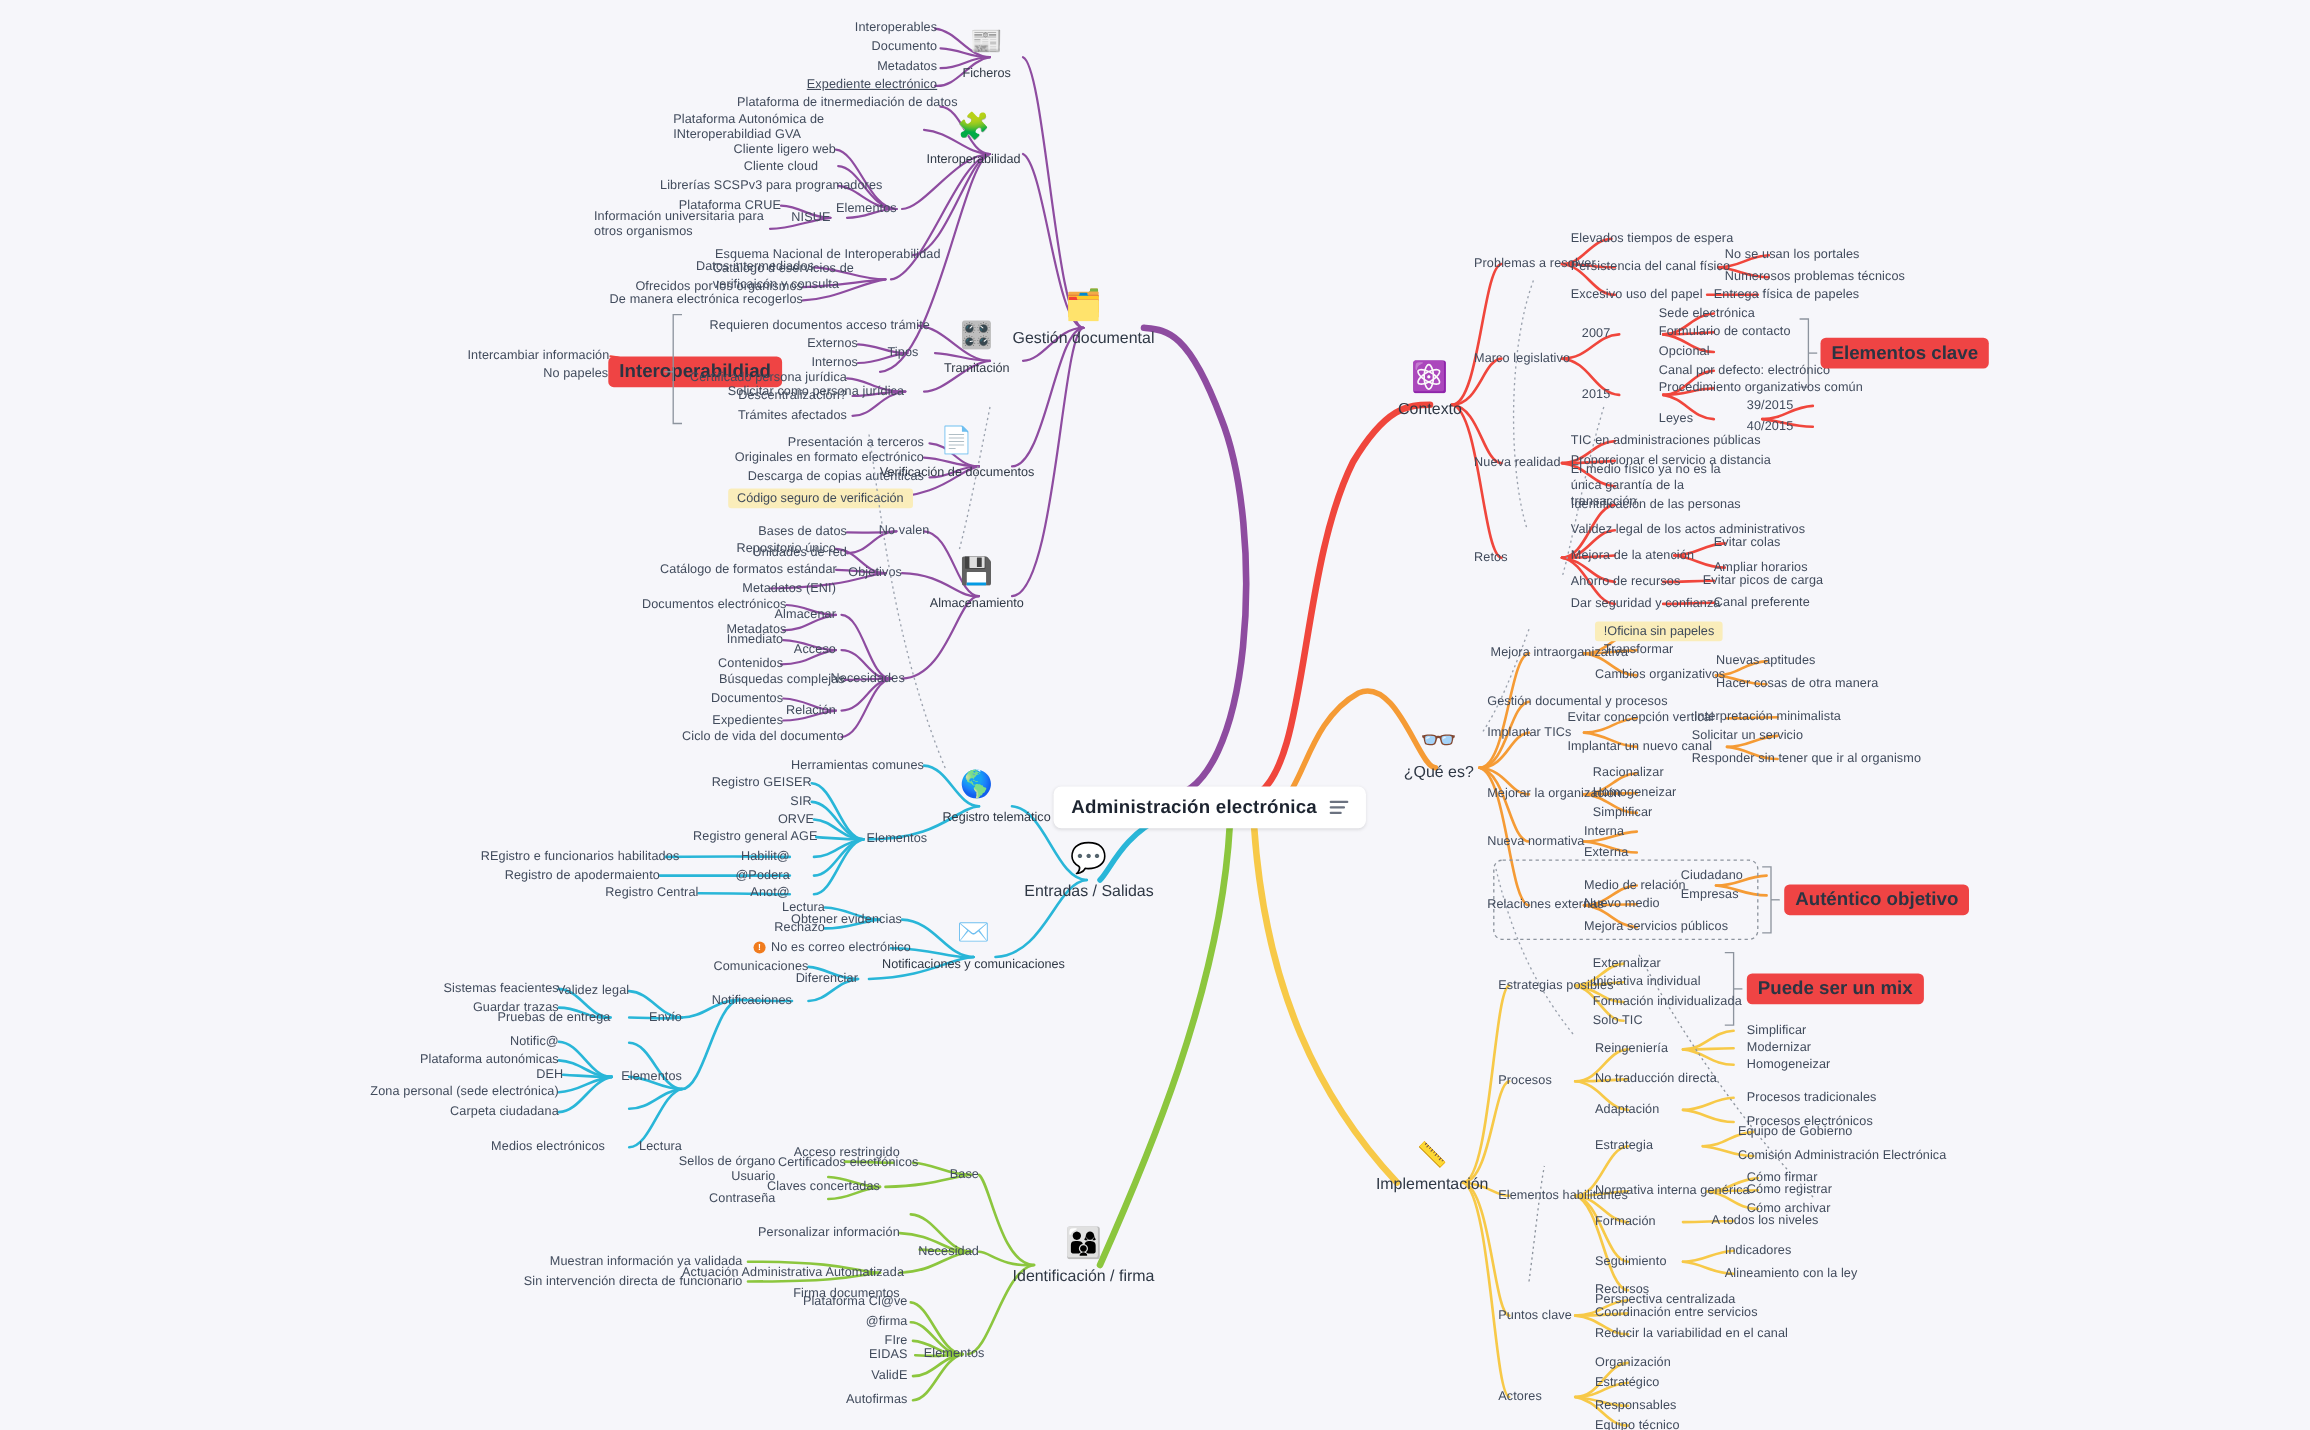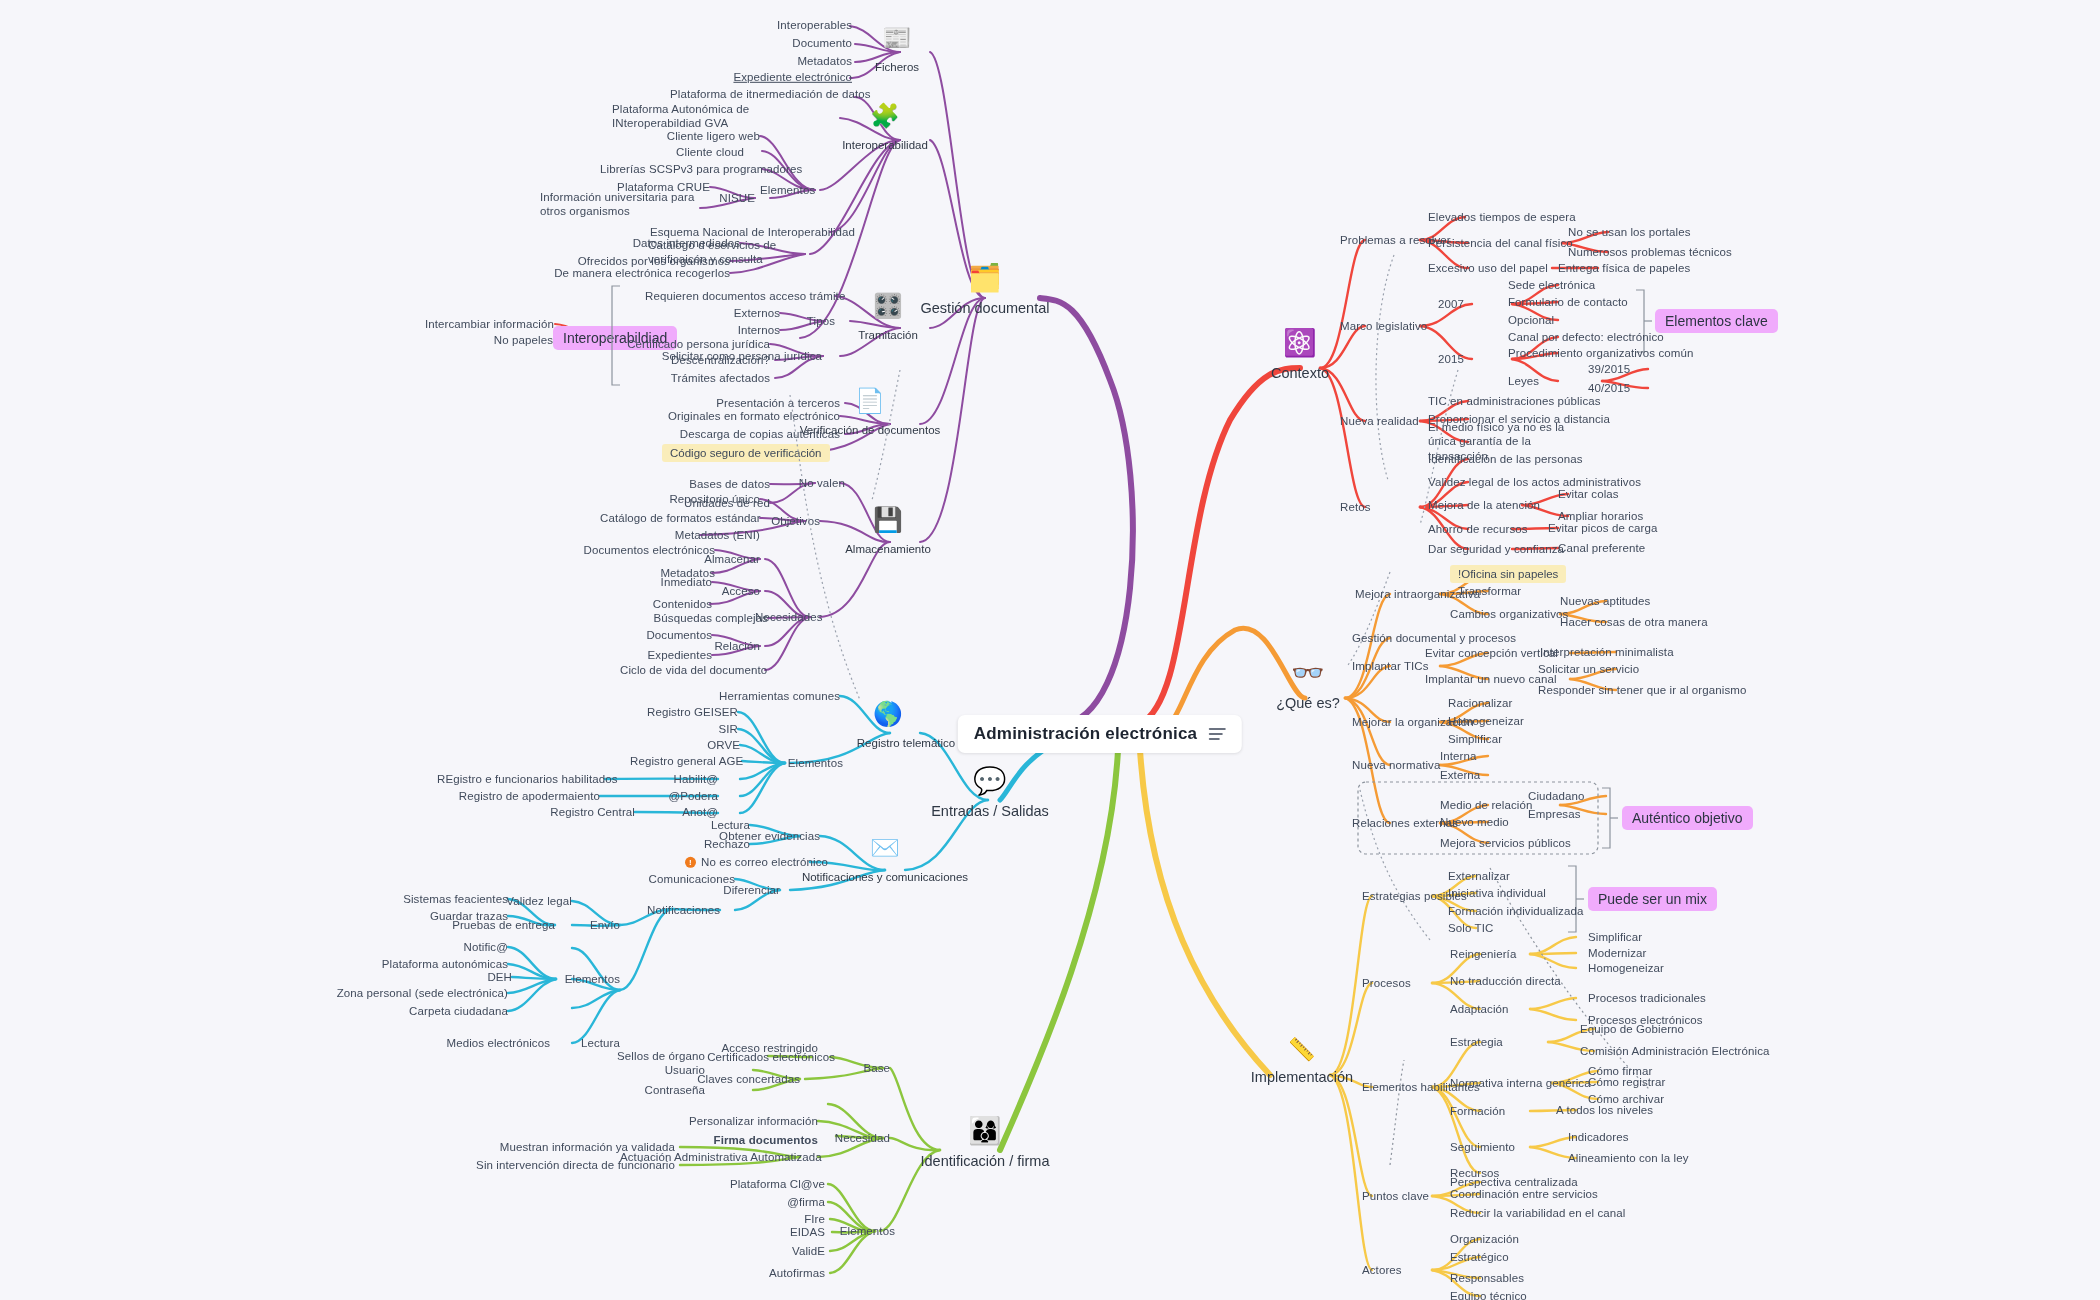--- a/index.html
+++ b/index.html
@@ -53,22 +53,22 @@
     transform:translate(-50%,-50%);
     text-align:center;
     font-size:14.5px;
     color:#2f3845;
     white-space:nowrap;
   }
   .mainnode .ico{display:block;font-size:27px;line-height:1;margin-bottom:8px;}
 
   
   .chip{
-    background:#f0abfc;border-radius:5px;padding:4px 10px;
-    font-weight:normal;font-size:14px;color:#2c3442;display:inline-block;
+    background:#ef4444;border-radius:5px;padding:4px 10px;
+    font-weight:bold;font-size:17px;color:#2c3442;display:inline-block;
   }
   .chip-yellow{
     background:#faedba;border-radius:3px;padding:3px 8px;display:inline-block;
     color:#3f4a5a;font-size:11.5px;
   }
   .node .bang{
     display:inline-block;width:11px;height:11px;border-radius:50%;
     background:#f07b1d;color:#fff;font-size:8px;font-weight:bold;
     text-align:center;line-height:11px;margin-right:5px;vertical-align:1px;
   }
@@ -374,21 +374,21 @@
 </div>
 <div class="node r" style="left:850px;top:1068px;width:40px;">Base</div>
 <div class="node r" style="left:700px;top:1057px;width:135px;">Certificados electrónicos</div>
 <div class="node r" style="left:595px;top:1056px;width:110px;">Sellos de órgano</div>
 <div class="node r" style="left:670px;top:1079px;width:130px;">Claves concertadas</div>
 <div class="node r" style="left:610px;top:1070px;width:95px;">Usuario</div>
 <div class="node r" style="left:610px;top:1090px;width:95px;">Contraseña</div>
 <div class="node r" style="left:828px;top:1138px;width:62px;">Necesidad</div>
 <div class="node r" style="left:690px;top:1048px;width:128px;text-align:right;">Acceso restringido</div>
 <div class="node r" style="left:665px;top:1121px;width:153px;">Personalizar información</div>
-<div class="node r" style="left:690px;top:1140px;width:128px;font-weight:bold;">Firma documentos</div>
+<div class="node r" style="left:690px;top:1176px;width:128px;">Firma documentos</div>
 <div class="node r" style="left:620px;top:1157px;width:200px;">Actuación Administrativa Automatizada</div>
 <div class="node r" style="left:480px;top:1147px;width:195px;">Muestran información ya validada</div>
 <div class="node r" style="left:450px;top:1165px;width:225px;">Sin intervención directa de funcionario</div>
 <div class="node r" style="left:835px;top:1231px;width:60px;">Elementos</div>
 <div class="node r" style="left:700px;top:1184px;width:125px;">Plataforma Cl@ve</div>
 <div class="node r" style="left:720px;top:1202px;width:105px;">@firma</div>
 <div class="node r" style="left:720px;top:1219px;width:105px;">FIre</div>
 <div class="node r" style="left:720px;top:1232px;width:105px;">EIDAS</div>
 <div class="node r" style="left:720px;top:1251px;width:105px;">ValidE</div>
 <div class="node r" style="left:715px;top:1273px;width:110px;">Autofirmas</div>

